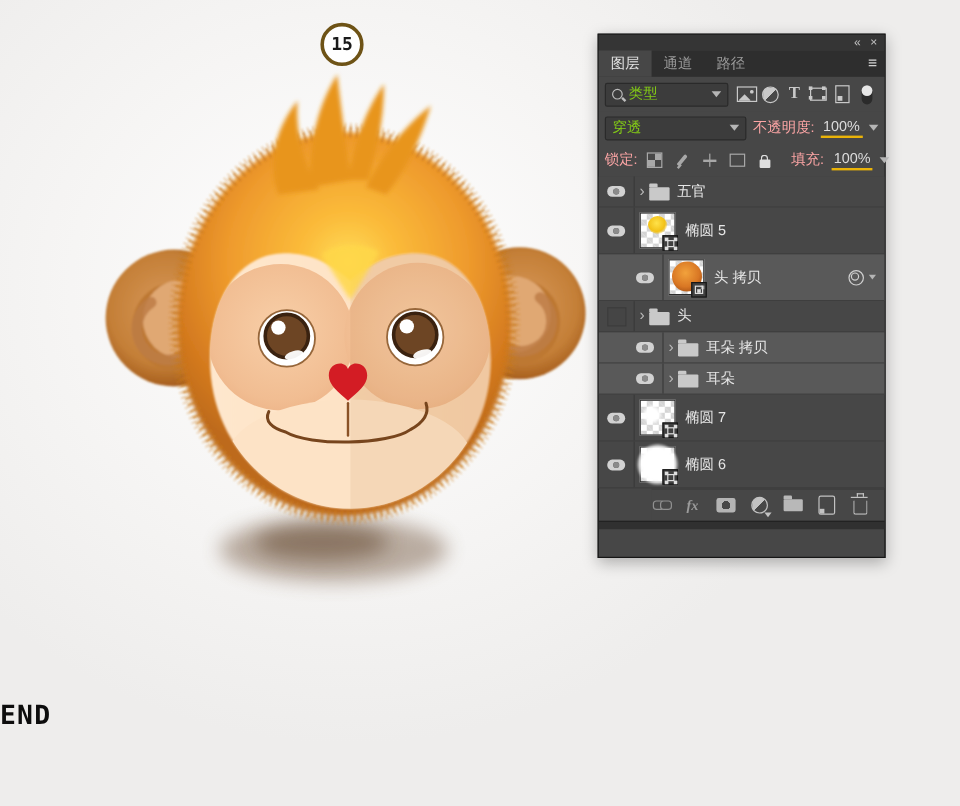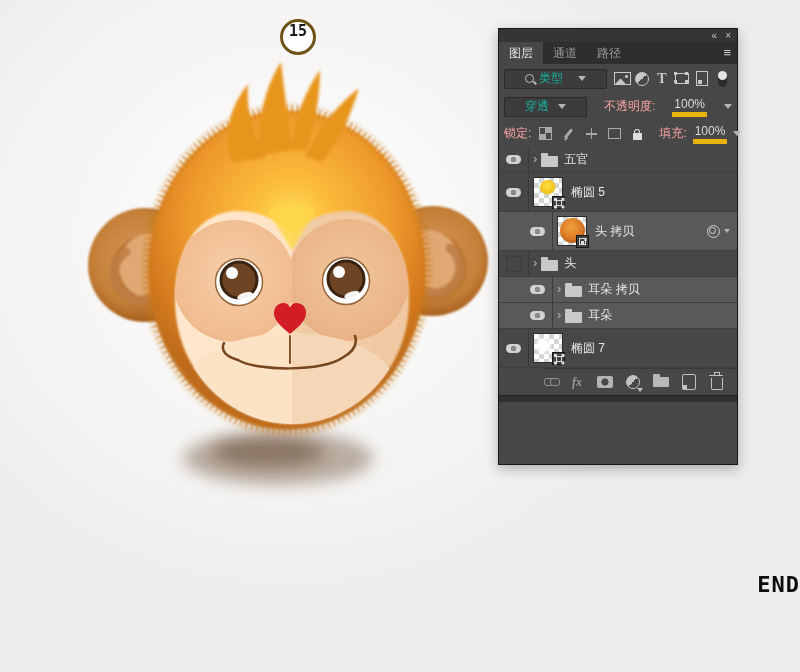--- a/index.html
+++ b/index.html
@@ -1,47 +1,47 @@
 <!DOCTYPE html>
 <html><head>
 <meta charset="utf-8">
 <style>
   html,body{margin:0;padding:0;}
   body{width:800px;height:672px;overflow:hidden;font-family:"Liberation Sans","DejaVu Sans",sans-serif;}
   .canvas{position:relative;width:800px;height:672px;
     background:radial-gradient(420px 380px at 290px 240px,#ffffff 0%,#f6f5f4 55%,#eeedec 100%) #efeeee;}
 
   
-  .step-badge{position:absolute;left:280px;top:19px;width:30px;height:30px;border:3px solid #6e5316;
-    border-radius:50%;background:#fff;display:flex;align-items:flex-start;justify-content:center;
+  .step-badge{position:absolute;left:267px;top:19px;width:30px;height:30px;border:3px solid #6e5316;
+    border-radius:50%;background:#fff;display:flex;align-items:center;justify-content:center;
     font-family:"DejaVu Sans Mono",monospace;font-weight:bold;font-size:15px;color:#1a1a1a;}
-  .end-label{position:absolute;left:0;top:572px;width:800px;text-align:right;
+  .end-label{position:absolute;left:0;top:584px;width:800px;text-align:left;
     font-family:"DejaVu Sans Mono",monospace;font-weight:bold;font-size:22px;letter-spacing:1px;color:#0d0d0d;}
 
   
   .panel{position:absolute;left:498px;top:28px;width:240px;height:437px;background:#474747;
     border:1px solid #161616;box-sizing:border-box;box-shadow:0 4px 12px rgba(0,0,0,.28);
     font-size:12px;color:#d6d6d6;}
   .titlebar{height:13px;background:#353535;display:flex;justify-content:flex-end;align-items:center;gap:8px;padding:0 6px;}
   .tb-btn{color:#c4c4c4;font-size:10px;line-height:10px;cursor:default;}
   .tabs{height:22px;background:#2e2e2e;display:flex;align-items:stretch;position:relative;}
   .tab{padding:0 10px;display:flex;align-items:center;color:#9a9a9a;}
   .tab.active{background:#474747;color:#e3e3e3;}
   .tab-menu{position:absolute;right:6px;top:3px;color:#cfcfcf;font-size:13px;}
   .hrow{display:flex;align-items:center;padding:0 5px;background:#474747;}
   .row-filter{height:29px;gap:5px;}
-  .row-blend{height:27px;gap:17px;justify-content:center;}
+  .row-blend{height:27px;gap:5px;justify-content:center;}
   .row-lock{height:27px;gap:6px;}
   .combo{display:flex;align-items:center;background:#3c3c3c;border:1px solid #2a2a2a;border-radius:2px;
-    height:18px;padding:0 20px;gap:5px;color:#14b8a6;}
+    height:18px;padding:0 5px;gap:5px;color:#84cc16;}
   .combo .grow{flex:1;}
   .tri{width:0;height:0;border-left:4px solid transparent;border-right:4px solid transparent;border-top:5px solid #b5b5b5;}
   .search-ic{width:7px;height:7px;border:1.5px solid #bdbdbd;border-radius:50%;position:relative;flex:none;}
   .search-ic::after{content:'';position:absolute;width:4px;height:1.5px;background:#bdbdbd;transform:rotate(45deg);right:-4px;bottom:-1px;}
-  .ulval{border-bottom:5px solid #eab308;padding:0 2px 1px 2px;color:#dcdcdc;}
+  .ulval{border-bottom:2px solid #eab308;padding:0 2px 1px 2px;color:#dcdcdc;}
   .lbl{color:#fca5a5;white-space:nowrap;}
 
   
   .hi{display:inline-flex;align-items:center;justify-content:center;width:20px;height:18px;position:relative;flex:none;}
   .hi-pixel-filter i{width:15px;height:11px;border:1px solid #c9c9c9;position:relative;overflow:hidden;display:block;}
   .hi-pixel-filter i::after{content:'';position:absolute;left:2px;bottom:-3px;width:7px;height:7px;background:#c9c9c9;transform:rotate(45deg);}
   .hi-pixel-filter i::before{content:'';position:absolute;right:2px;top:2px;width:2.5px;height:2.5px;border-radius:50%;background:#c9c9c9;}
   .hi-adjustment-filter i{display:block;width:12px;height:12px;border-radius:50%;border:1px solid #c9c9c9;
     background:linear-gradient(135deg,#c9c9c9 50%,transparent 50%);}
   .hi-type-filter{font-family:"Liberation Serif",serif;font-weight:bold;font-size:14px;color:#c9c9c9;}
@@ -384,20 +384,29 @@
         </div>
         <div class="lrow h38">
           <div class="well">
             <span class="eye"></span>
           </div>
           <div class="thumb t-white-ellipse-partial">
             <span class="badge badge-vector-mask"></span>
           </div>
           <span class="lname">椭圆 7</span>
         </div>
+        <div class="lrow h38">
+          <div class="well">
+            <span class="eye"></span>
+          </div>
+          <div class="thumb t-white-ellipse-full">
+            <span class="badge badge-vector-mask"></span>
+          </div>
+          <span class="lname">椭圆 6</span>
+        </div>
       </div>
 
     <div class="footer" id="footer-slot">
         <span class="fi fi-link-layers">
           <i></i>
         </span>
         <span class="fi fi-layer-style-fx">fx</span>
         <span class="fi fi-add-mask">
           <i></i>
         </span>

